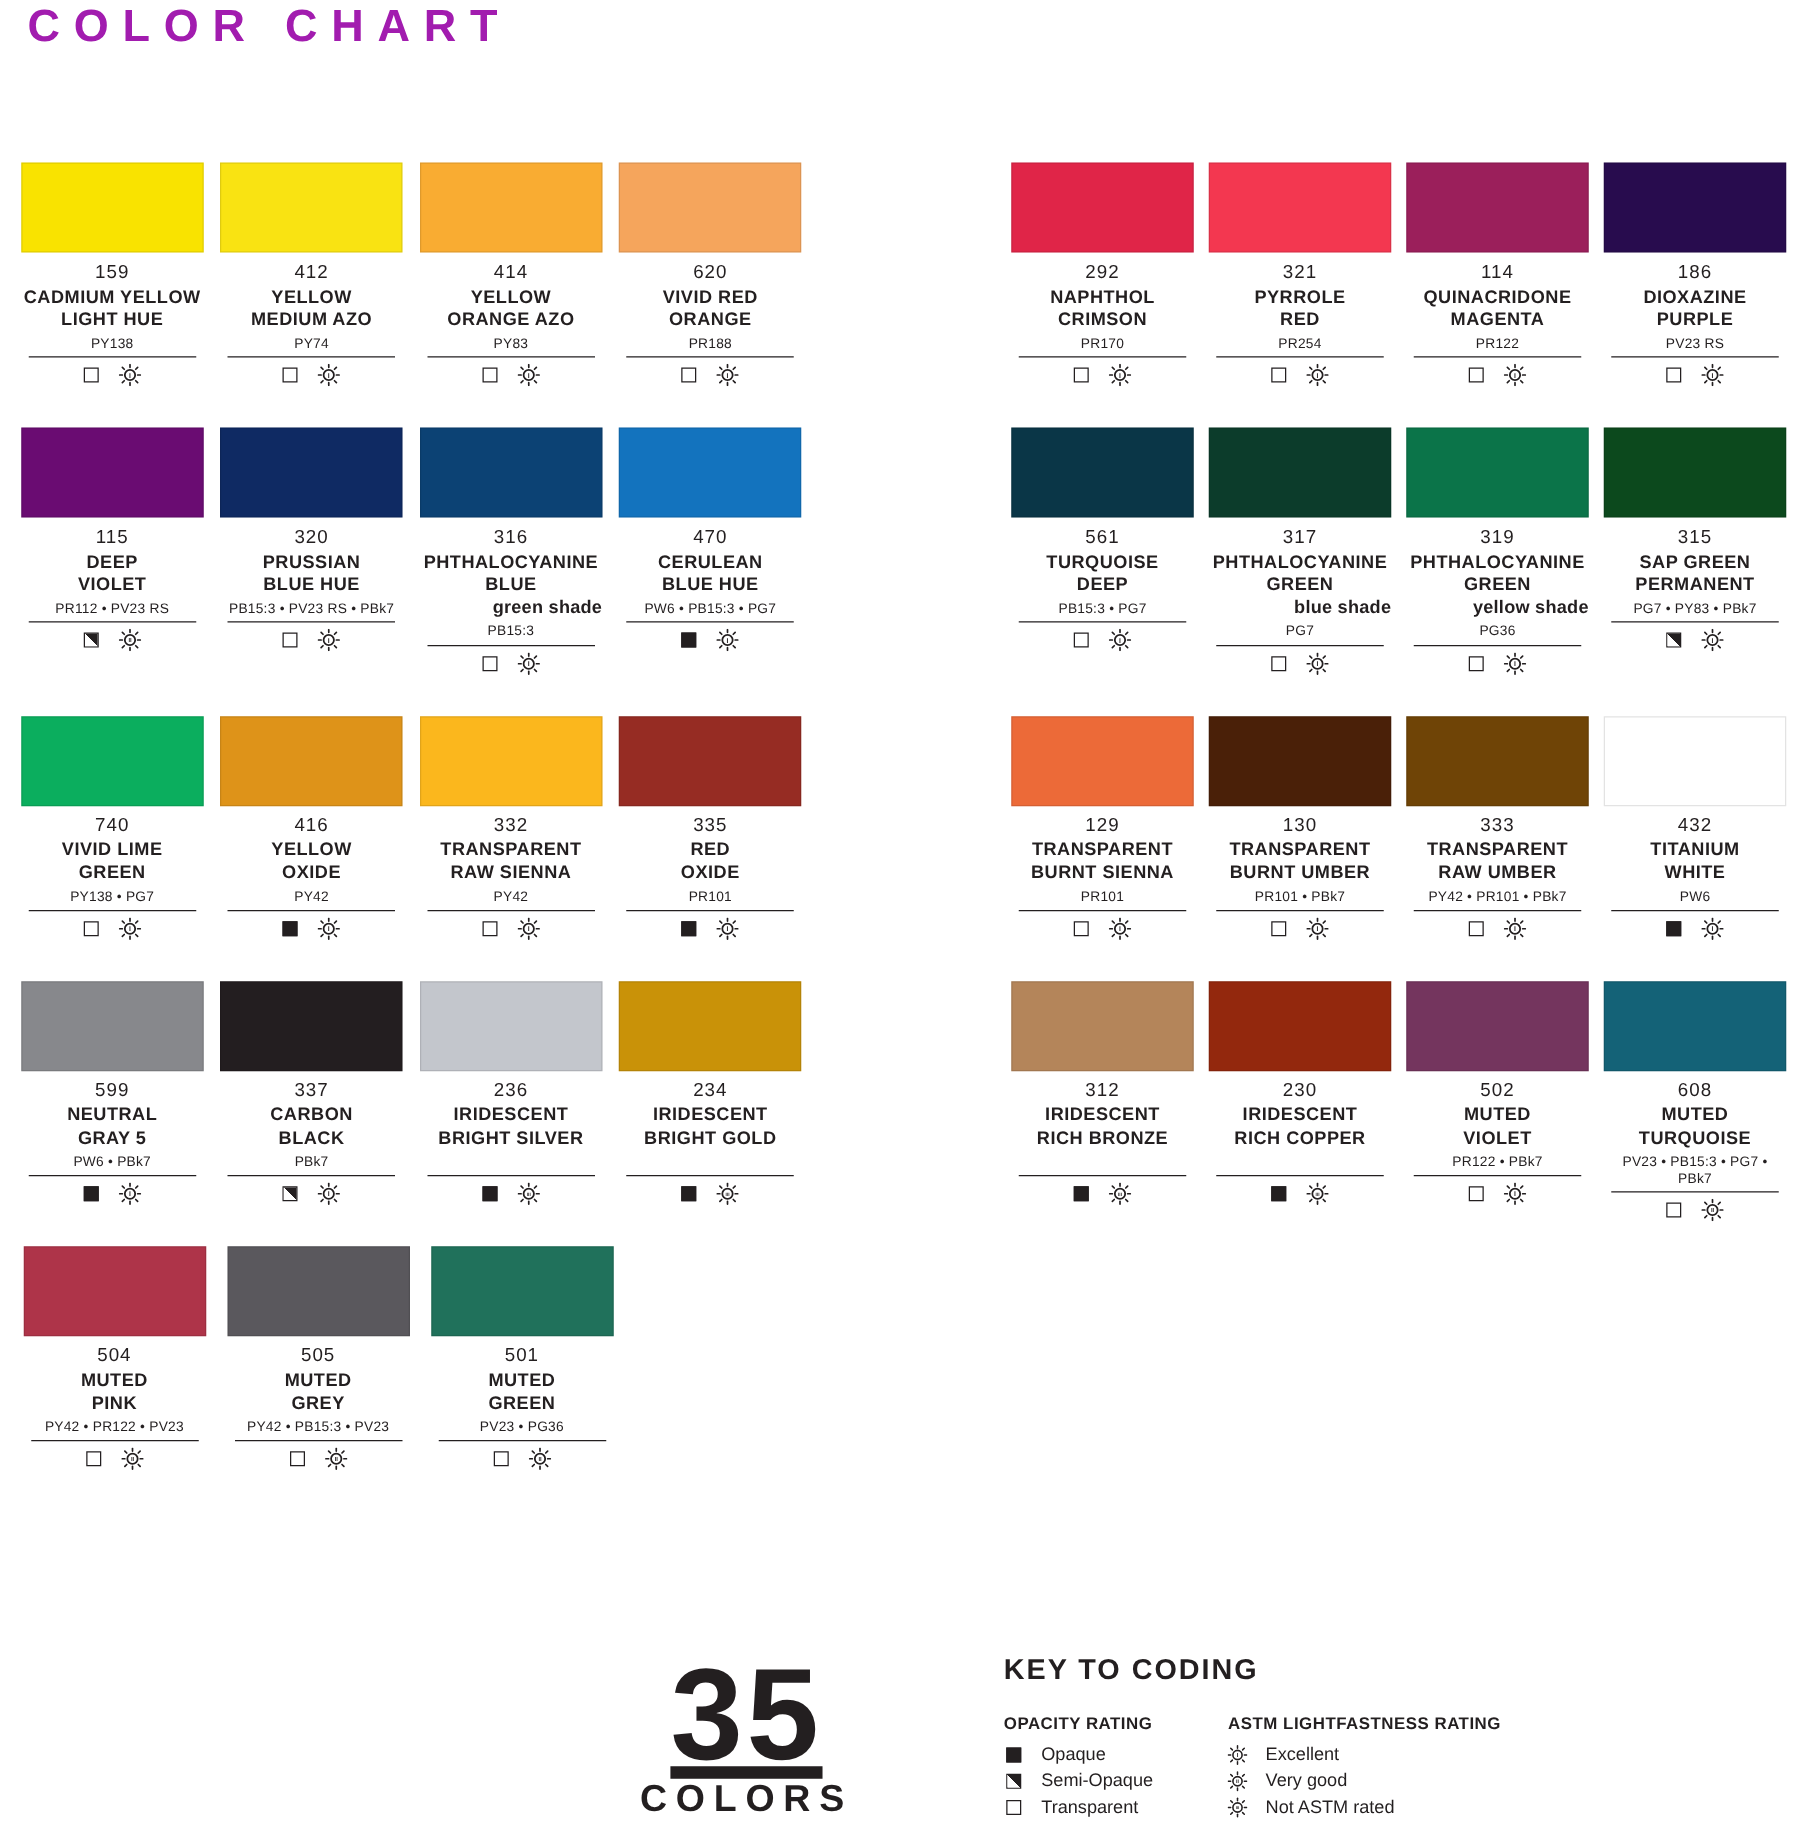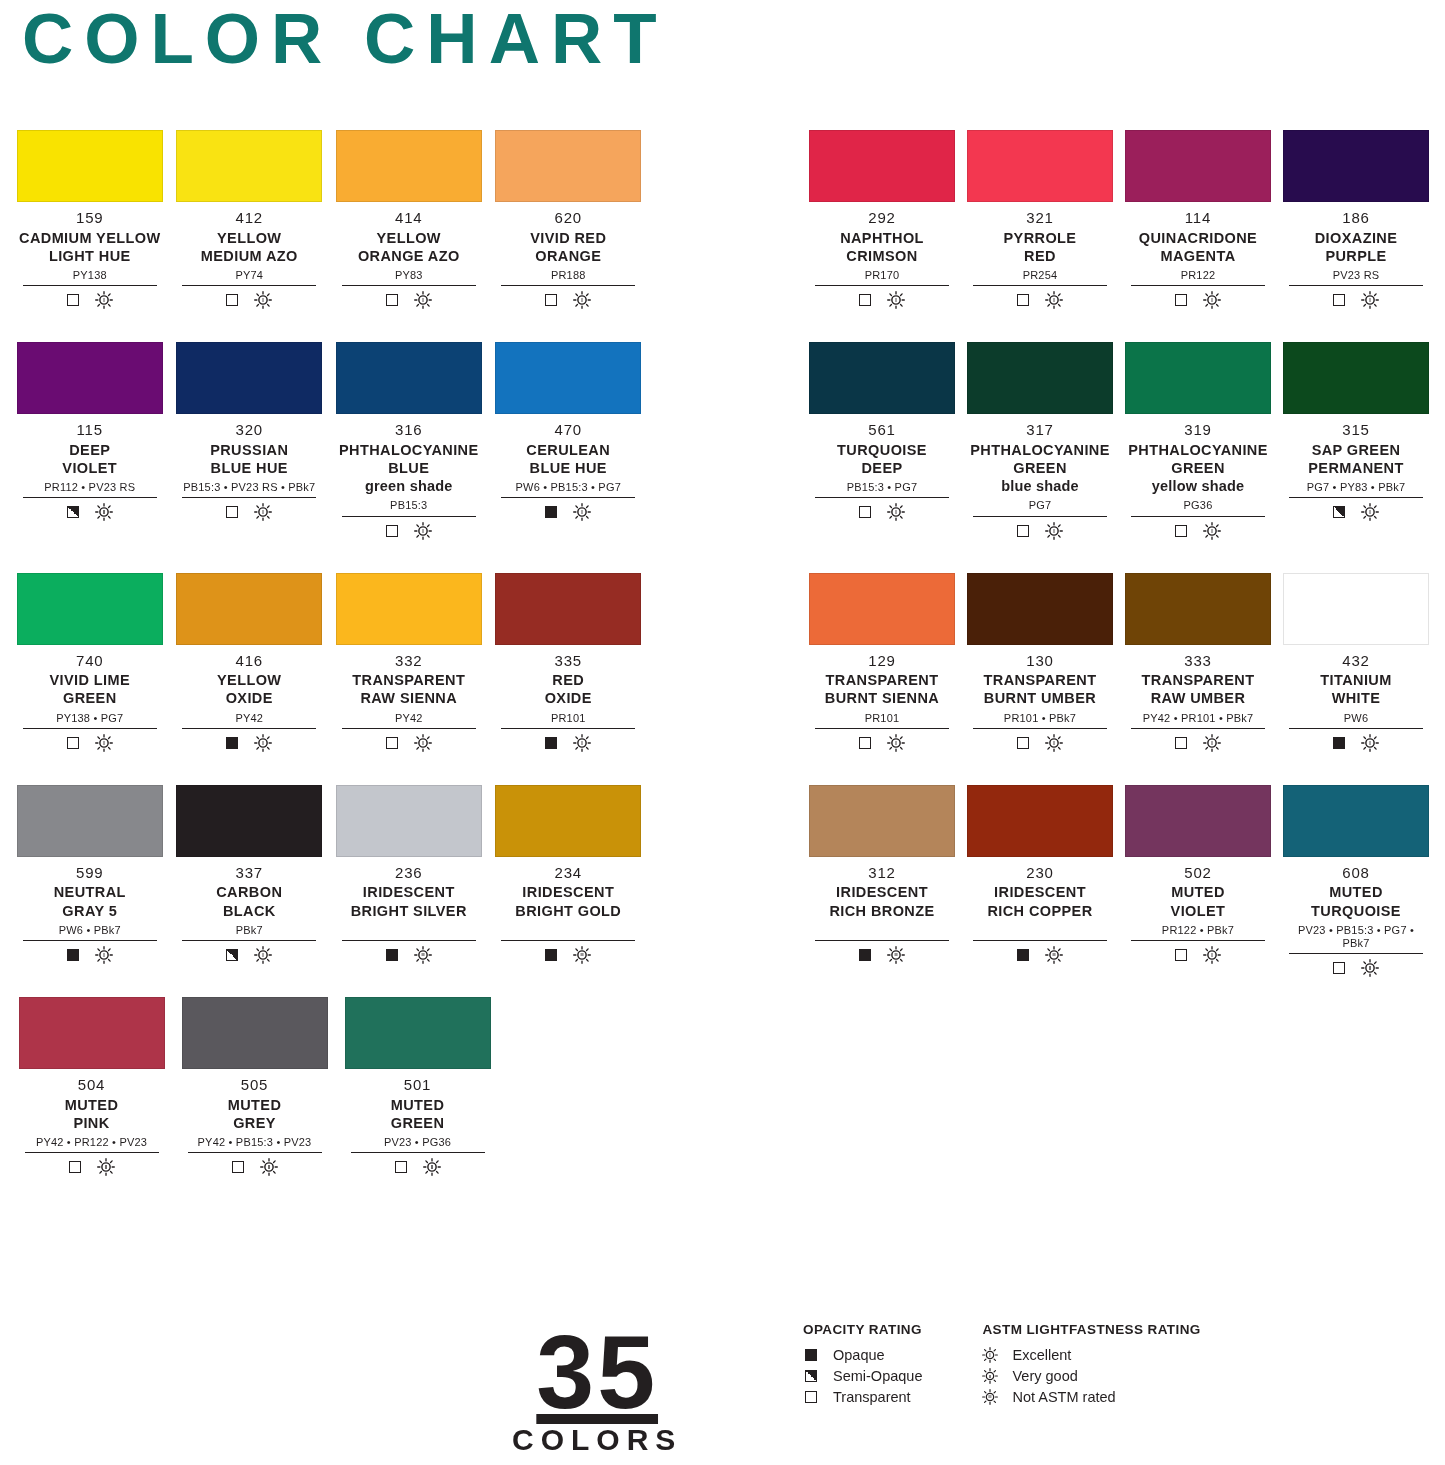--- a/index.html
+++ b/index.html
@@ -14,24 +14,24 @@
     height: 1465px;
     background: #ffffff;
     overflow: hidden;
   }
 
   
   .chart-title {
     position: absolute;
     left: 22px; top: 2px;
     font-family: "Liberation Sans", sans-serif;
-    font-size: 71px;
+    font-size: 36px;
     font-weight: bold;
     letter-spacing: 11px;
-    color: #0f766e;
+    color: #a21caf;
     line-height: 1.05;
   }
 
   
   .columns {
     position: absolute;
     left: 0; top: 118px;
     width: 1445px;
   }
   .col-group {
@@ -81,20 +81,21 @@
     letter-spacing: 0.4px;
     line-height: 1.25;
     white-space: pre-line;
     margin-top: 1px;
   }
   .shade {
     font-size: 14.5px;
     font-weight: bold;
     letter-spacing: 0.2px;
     line-height: 1.25;
+    text-align: right;
   }
   .pigment {
     font-size: 11px;
     letter-spacing: 0.2px;
     line-height: 1.2;
     margin-top: 4px;
     min-height: 13px;
   }
   .rule {
     border-top: 1.4px solid #231f20;
@@ -1136,20 +1137,21 @@
         </div>
       </div>
   </div>
 
   <div class="count-block">
     <div class="count-num">35</div>
     <div class="count-label">COLORS</div>
   </div>
 
   <div class="key-block">
+    <div class="key-title">KEY TO CODING</div>
     <div class="key-cols">
       <div class="key-col">
         <div class="key-head">OPACITY RATING</div>
         <div id="opacity-key-items">
             <div class="key-item">
               <span class="key-glyph">
                 <span class="op opaque"></span>
               </span>
               <span>Opaque</span>
             </div>

